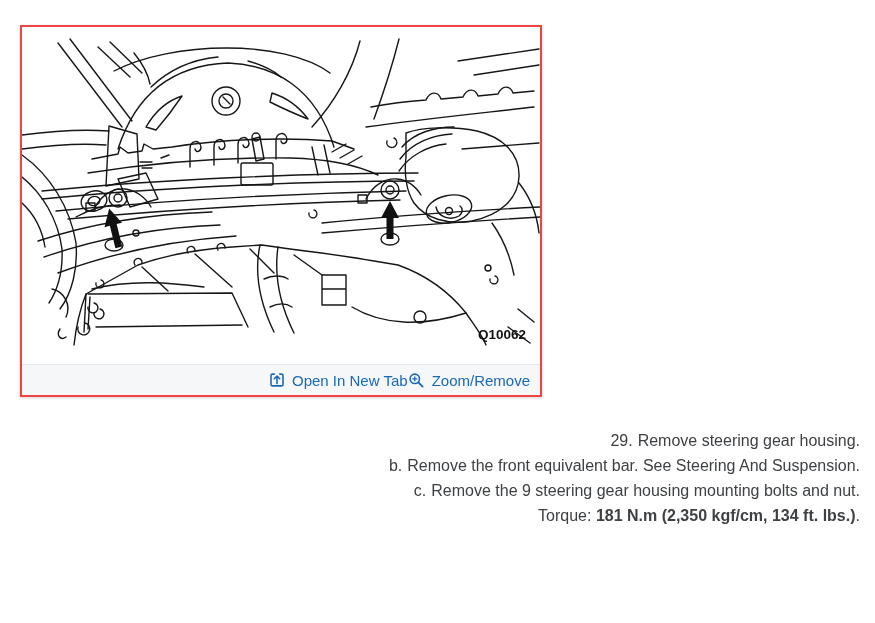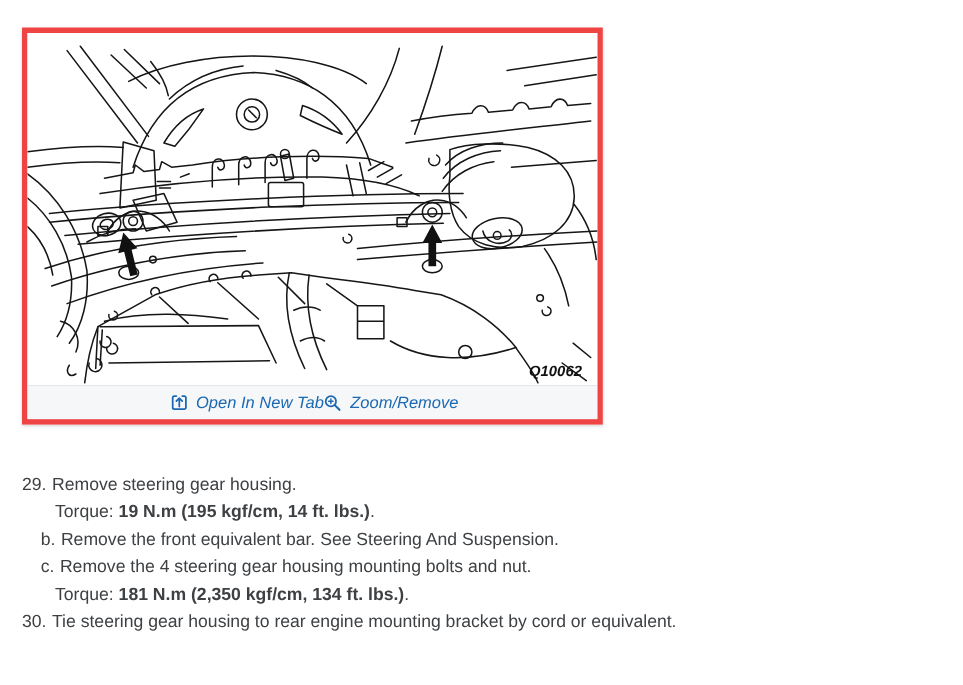--- a/index.html
+++ b/index.html
@@ -1,31 +1,31 @@
 <!DOCTYPE html>
 <html><head>
 <meta charset="utf-8">
 <style>
   html,body{margin:0;padding:0;background:#ffffff;}
   body{width:875px;height:623px;font-family:"Liberation Sans",sans-serif;overflow:hidden;}
   .page{position:relative;width:875px;height:623px;background:#ffffff;}
 
   
   .figure-panel{position:absolute;left:20px;top:25px;width:518px;margin:0;background:#ffffff;
-    border:5px solid #ef4444;box-shadow:0 1px 3px rgba(0,0,0,.18);font-style:italic;}
+    border:2px solid #ef4444;box-shadow:0 1px 3px rgba(0,0,0,.18);}
   .figure-image{width:518px;height:320px;background:#ffffff;}
   .figure-image svg{display:block;width:518px;height:320px;}
-  .figure-bar{height:30px;display:flex;align-items:center;justify-content:center;
-    padding:0 10px 0 14px;background:#f5f7f9;border-top:1px solid #e4e7ec;}
+  .figure-bar{height:30px;display:flex;align-items:center;justify-content:flex-end;
+    padding:0 10px 0 14px;background:#f5f7f9;border-top:1px solid #e4e7ec;margin-top:17px;}
   .bar-link{display:flex;align-items:center;gap:7px;color:#1c69b2;font-size:15px;
     text-decoration:none;cursor:pointer;white-space:nowrap;}
   .bar-link .icon{display:flex;align-items:center;}
 
   
-  .instructions{position:absolute;left:20px;top:428px;width:840px;color:#3e4144;font-size:16px;}
+  .instructions{position:absolute;left:20px;top:428px;width:840px;color:#3e4144;font-size:16px;text-align:right;}
   .line{line-height:25px;white-space:nowrap;}
   .indent-1{padding-left:17px;}
   .indent-2{padding-left:30px;}
   .marker{margin-right:5px;}
   .line b{font-weight:bold;}
 </style>
 </head>
 <body>
 
 <div class="page">
@@ -181,30 +181,24 @@
         </span>
         <span>Zoom/Remove</span>
       </a>
     </div>
   </figure>
 
   <section class="instructions">
     <div class="line indent-0">
       <span class="marker">29.</span><span>Remove steering gear housing.</span>
     </div>
-    <div class="line indent-2">
-      <span>Torque: </span><b>19 N.m (195 kgf/cm, 14 ft. lbs.)</b><span>.</span>
-    </div>
     <div class="line indent-1">
       <span class="marker">b.</span><span>Remove the front equivalent bar. See Steering And Suspension.</span>
     </div>
     <div class="line indent-1">
-      <span class="marker">c.</span><span>Remove the 4 steering gear housing mounting bolts and nut.</span>
+      <span class="marker">c.</span><span>Remove the 9 steering gear housing mounting bolts and nut.</span>
     </div>
     <div class="line indent-2">
       <span>Torque: </span><b>181 N.m (2,350 kgf/cm, 134 ft. lbs.)</b><span>.</span>
     </div>
-    <div class="line indent-0">
-      <span class="marker">30.</span><span>Tie steering gear housing to rear engine mounting bracket by cord or equivalent.</span>
-    </div>
   </section>
 
 </div>
 
 </body></html>

